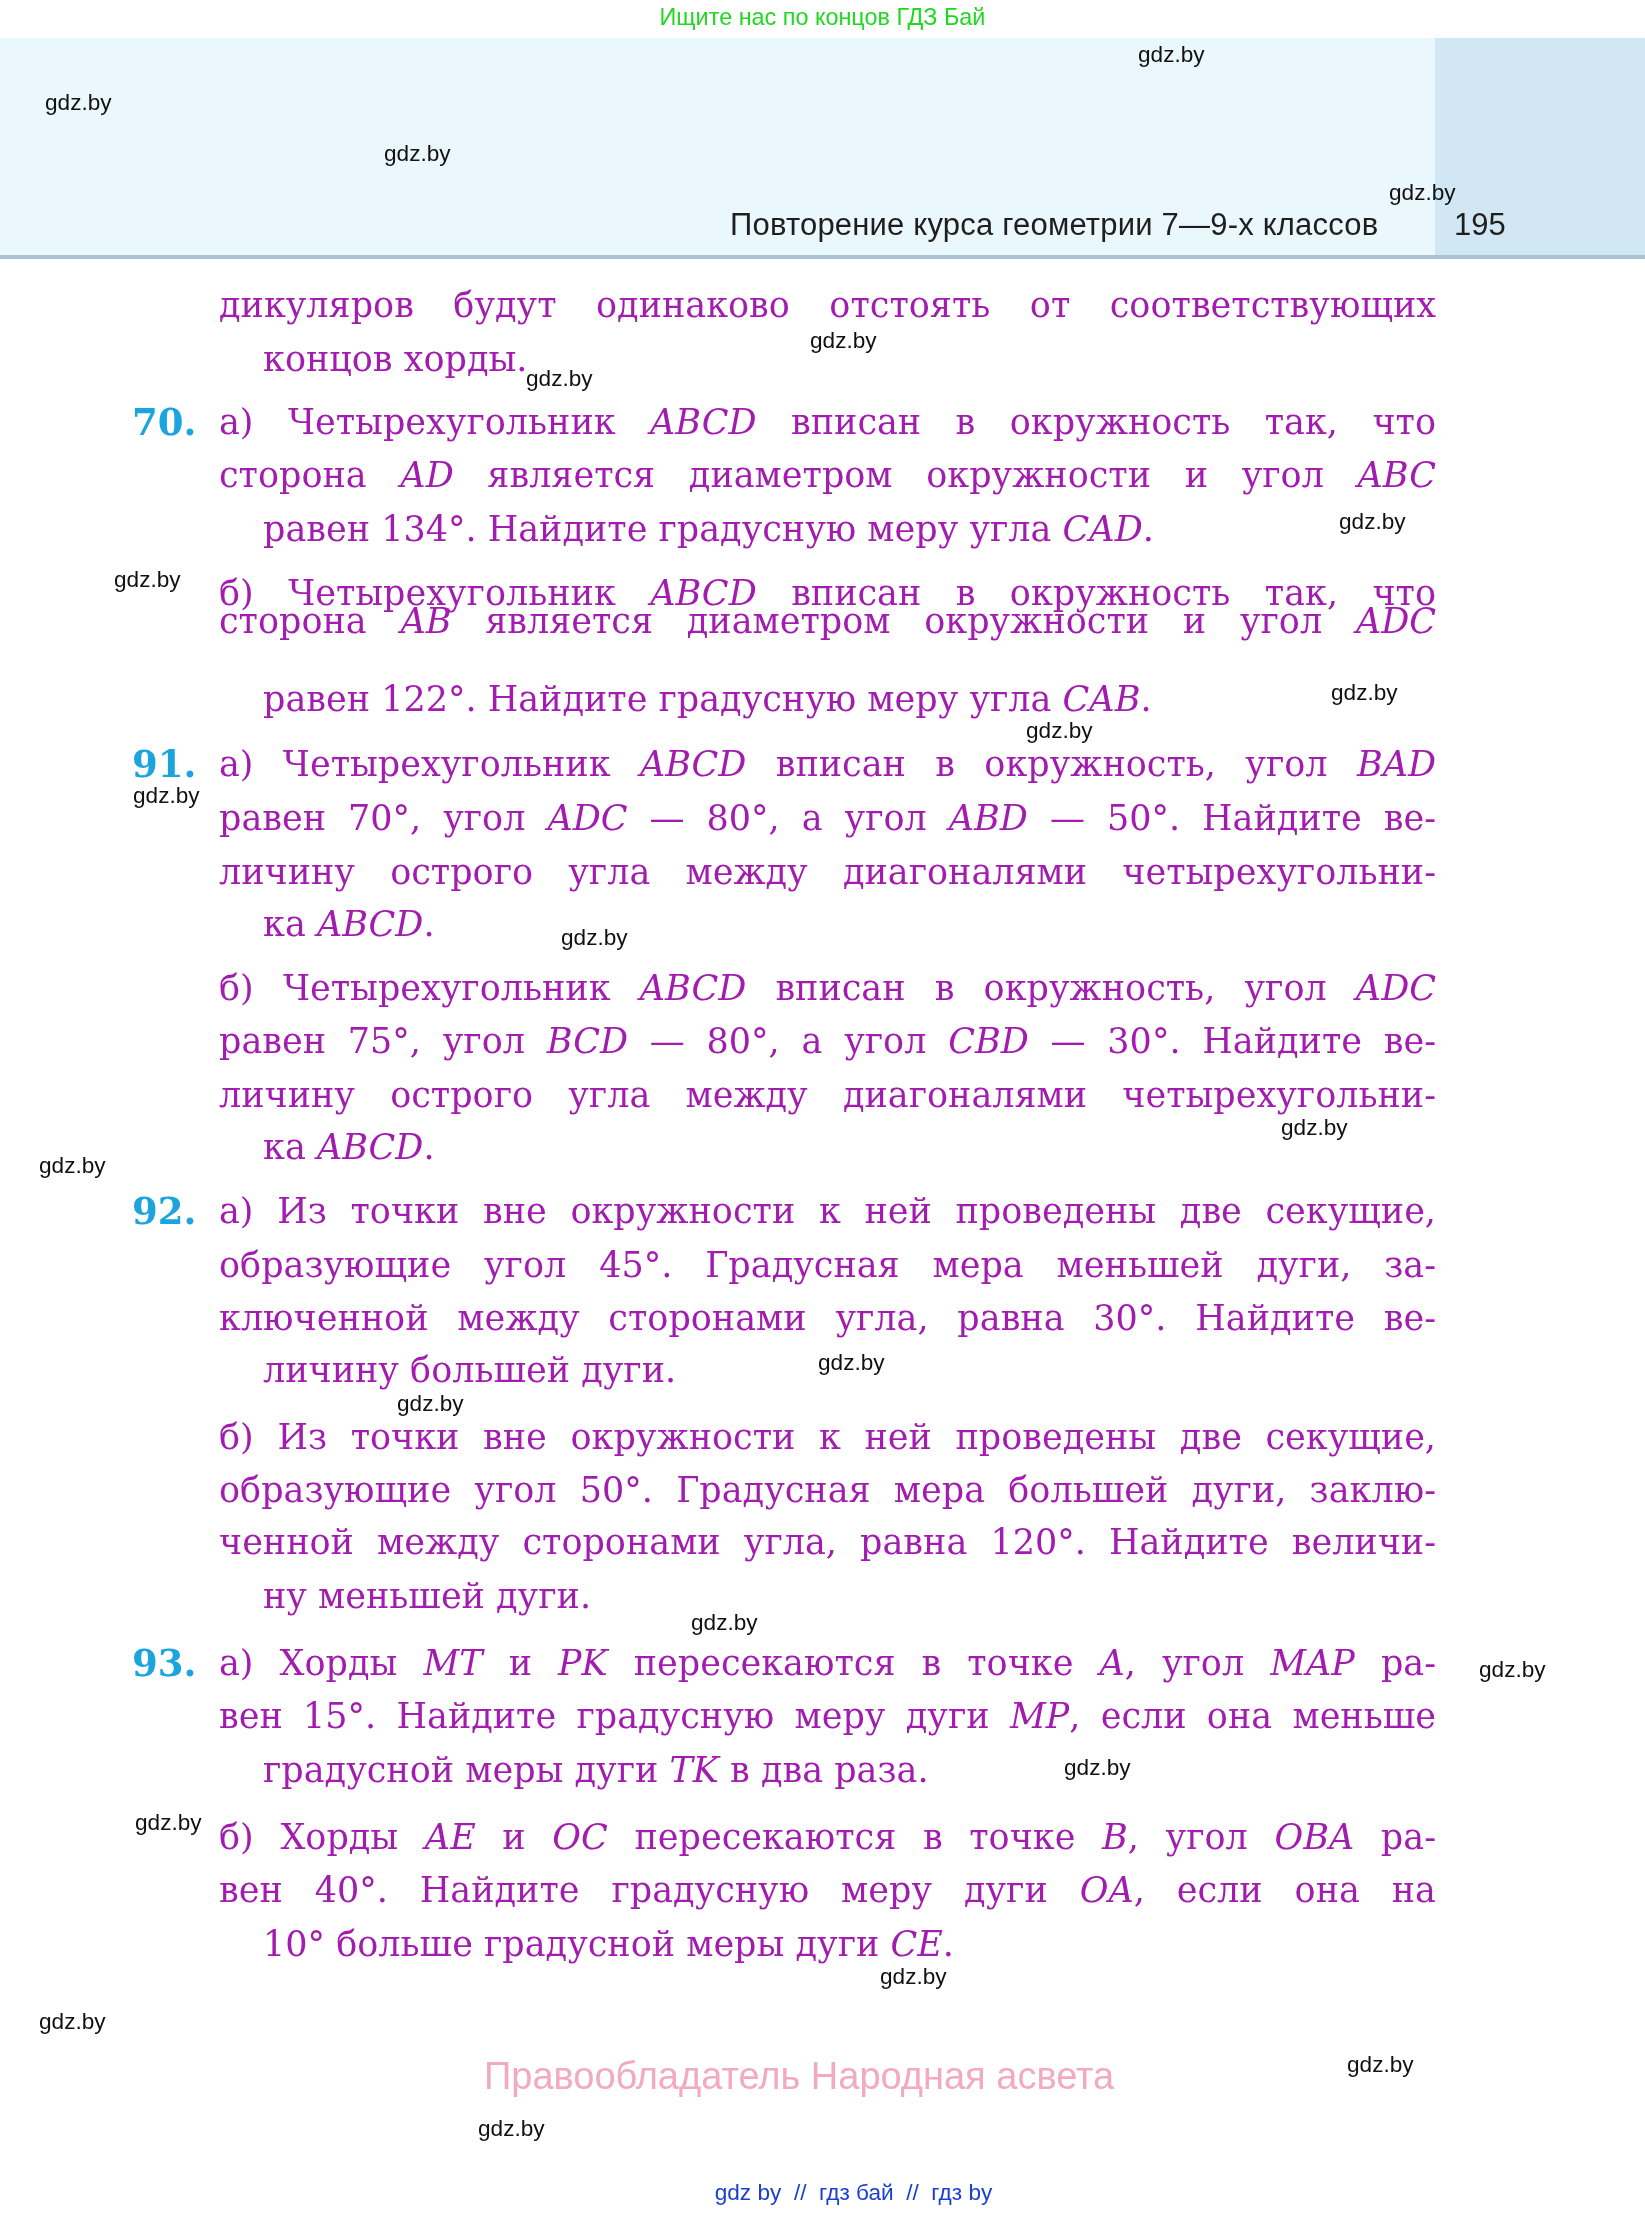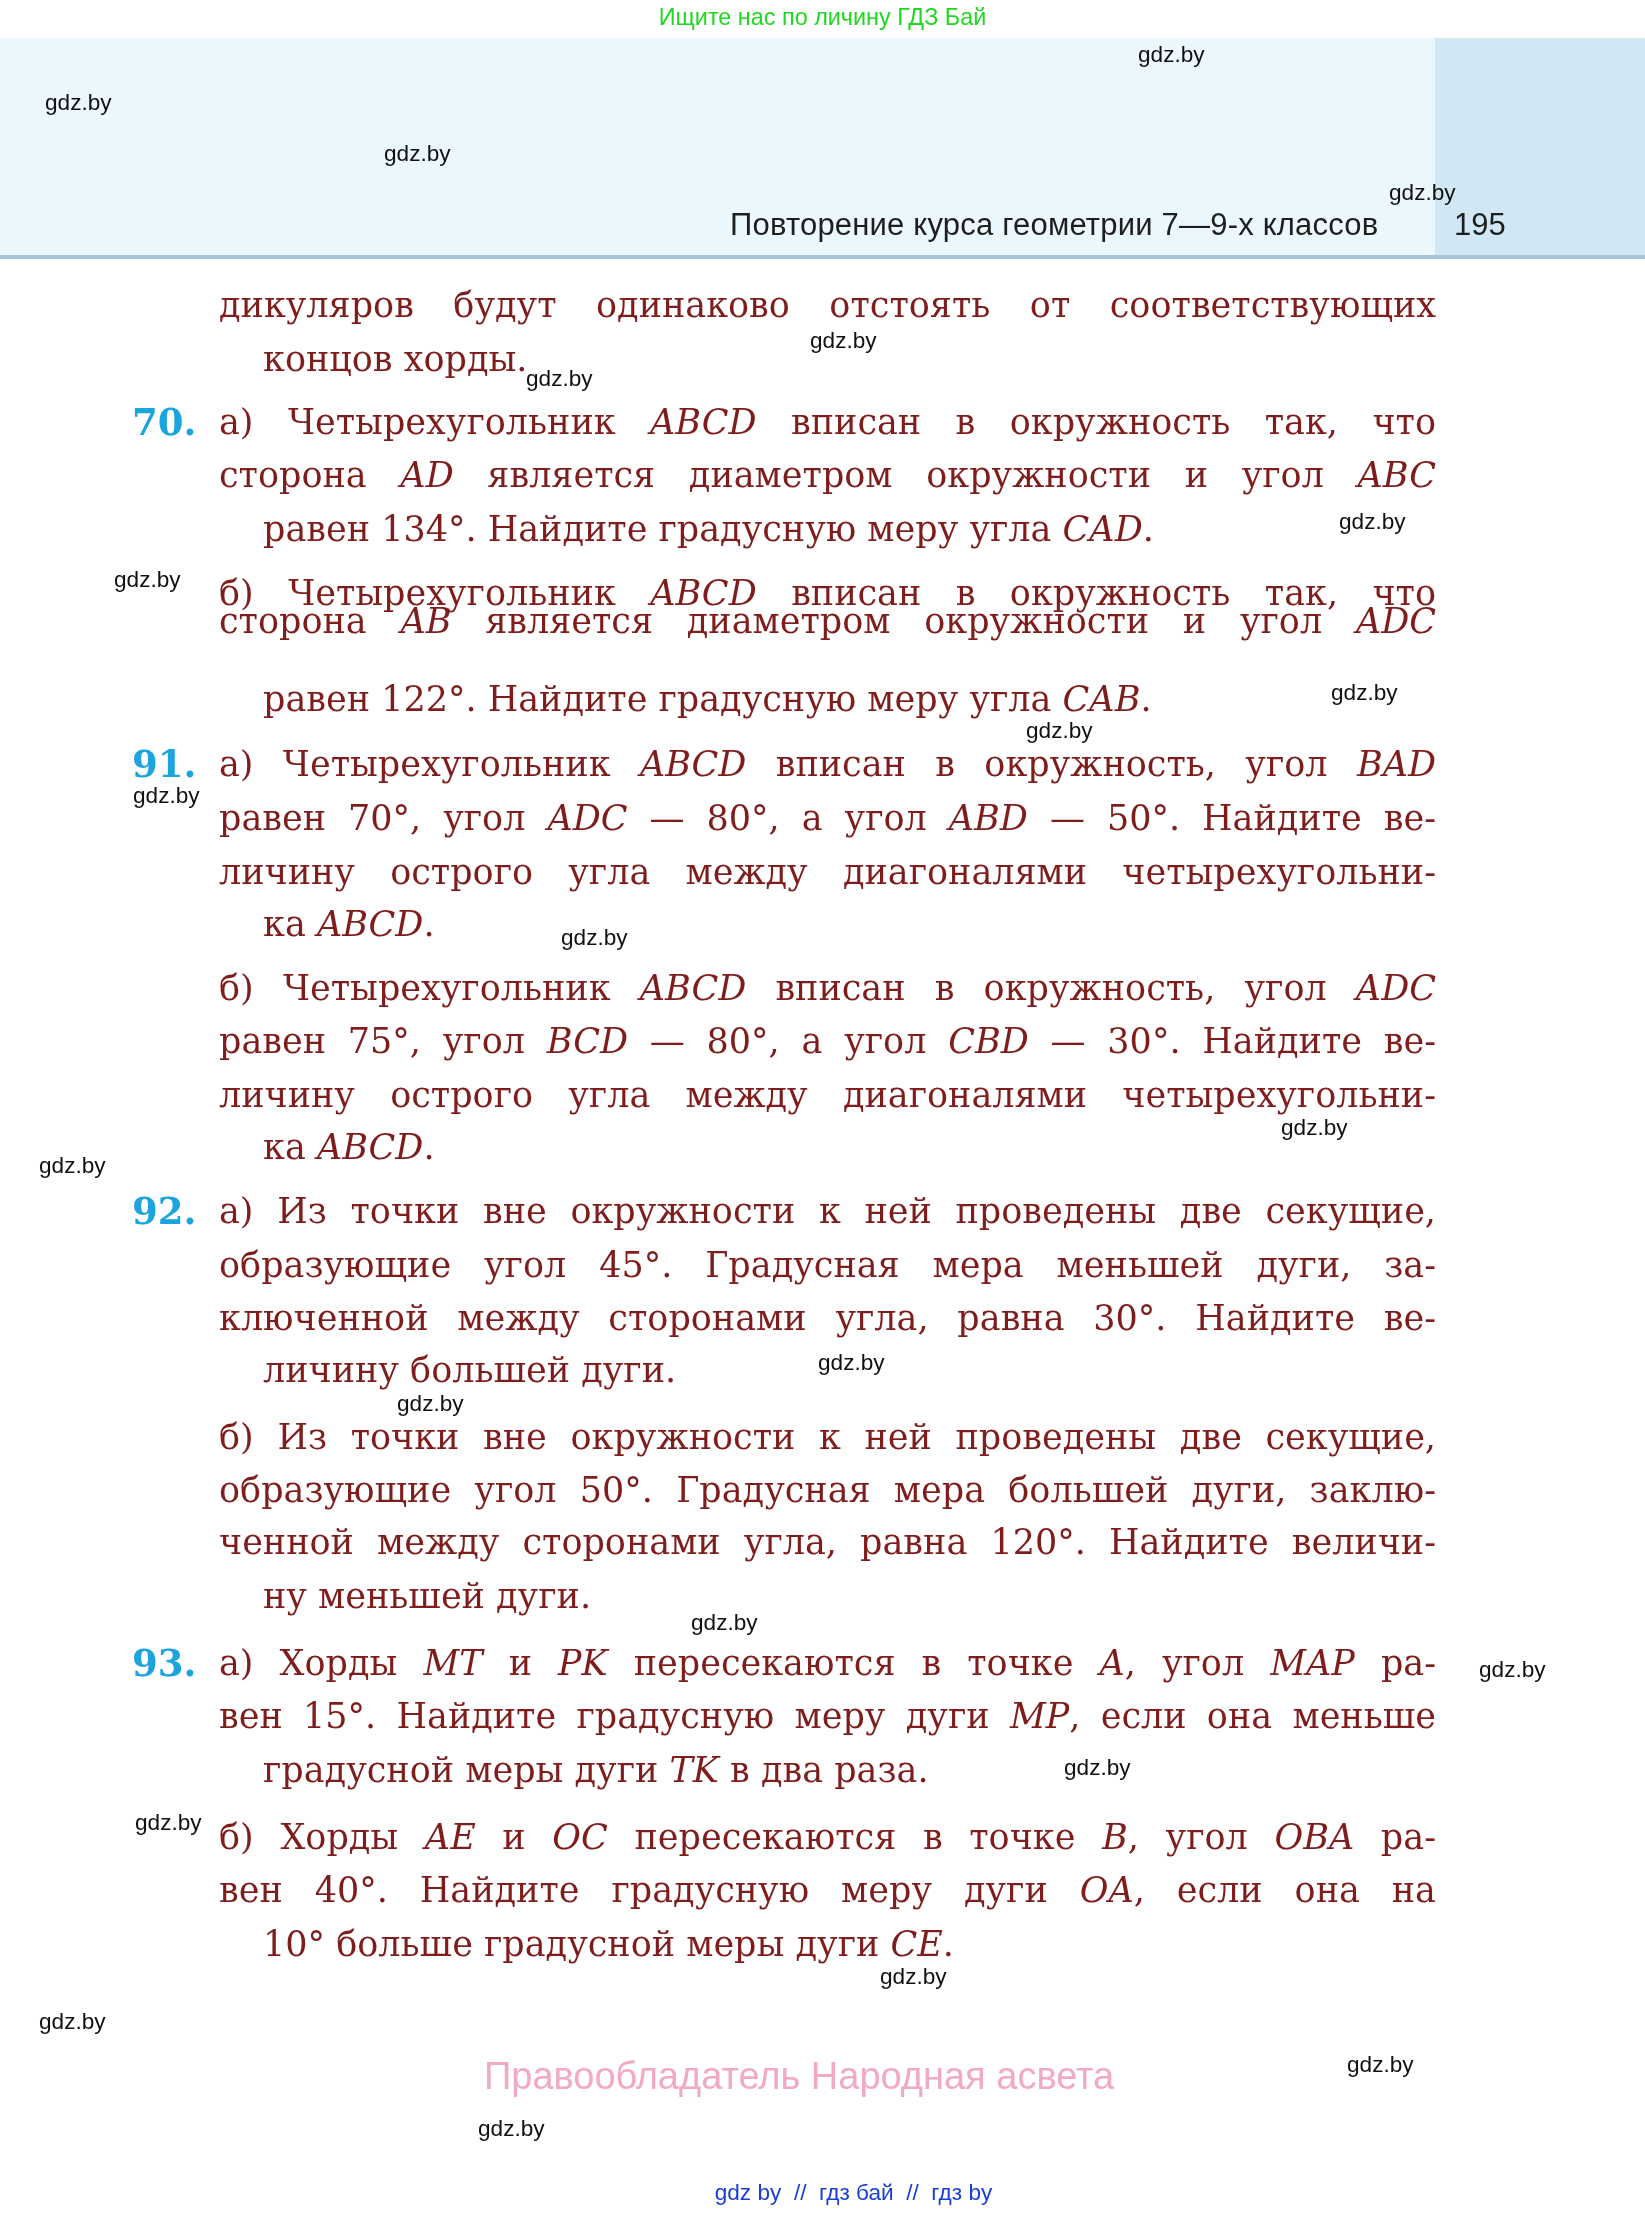--- a/index.html
+++ b/index.html
@@ -30,21 +30,21 @@
     position: absolute; left: 1454px; top: 206px;
     font-family: "Liberation Sans", sans-serif; font-size: 31px; color: #1e1e1e;
     line-height: 37px;
   }
   .wm {
     position: absolute; font-family: "Liberation Sans", sans-serif;
     font-size: 22.6px; color: #111; line-height: 26px; white-space: nowrap;
   }
   .line {
     position: absolute; left: 219px; width: 1217px; height: 53px;
-    font-size: 35px; line-height: 53px; color: #7f1d1d;
+    font-size: 35px; line-height: 53px; color: #a21caf;
     text-align: justify; text-align-last: justify; white-space: nowrap;
     overflow: visible;
   }
   .line.last { text-align-last: left; margin-left: 44px; }
   .line .m { font-style: italic; }
   .pnum {
     position: absolute; left: 132px; height: 53px; line-height: 53px;
     font-family: "DejaVu Serif", "Liberation Serif", serif;
     font-weight: bold; font-size: 37px; color: #1ba4de;
   }
@@ -56,21 +56,21 @@
   .footer-links {
     position: absolute; left: 0; top: 2177px; width: 1645px; text-align: center;
     font-family: "Liberation Sans", sans-serif; font-size: 22.6px; color: #1a3fd6;
     line-height: 32px; white-space: pre; padding-left: 31px;
   }
   .footer-links span { cursor: pointer; }
 </style>
 </head>
 <body>
 
-<div class="top-banner">Ищите нас по личину ГДЗ Бай</div>
+<div class="top-banner">Ищите нас по концов ГДЗ Бай</div>
 
 <div class="header">
   <div class="header-tab"></div>
 </div>
 <div class="header-title">Повторение курса геометрии 7—9-х классов</div>
 <div class="page-number">195</div>
 
 <div id="watermarks">
     <div class="wm" style="left: 1138px; top: 42px;">gdz.by</div>
     <div class="wm" style="left: 45px; top: 90px;">gdz.by</div>

